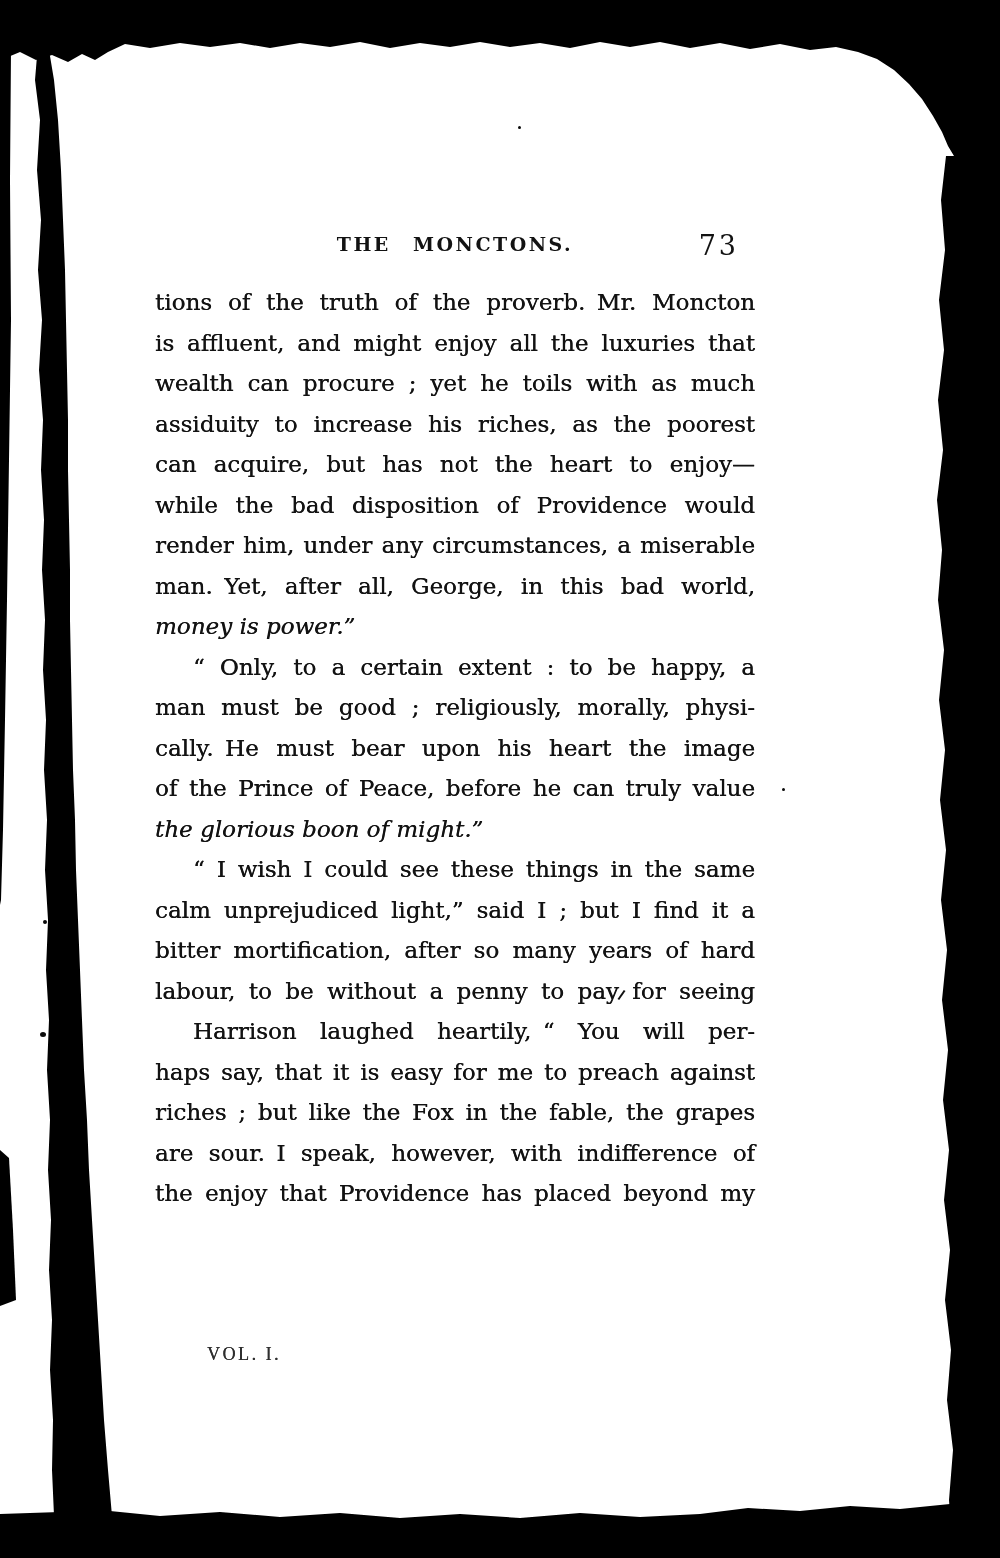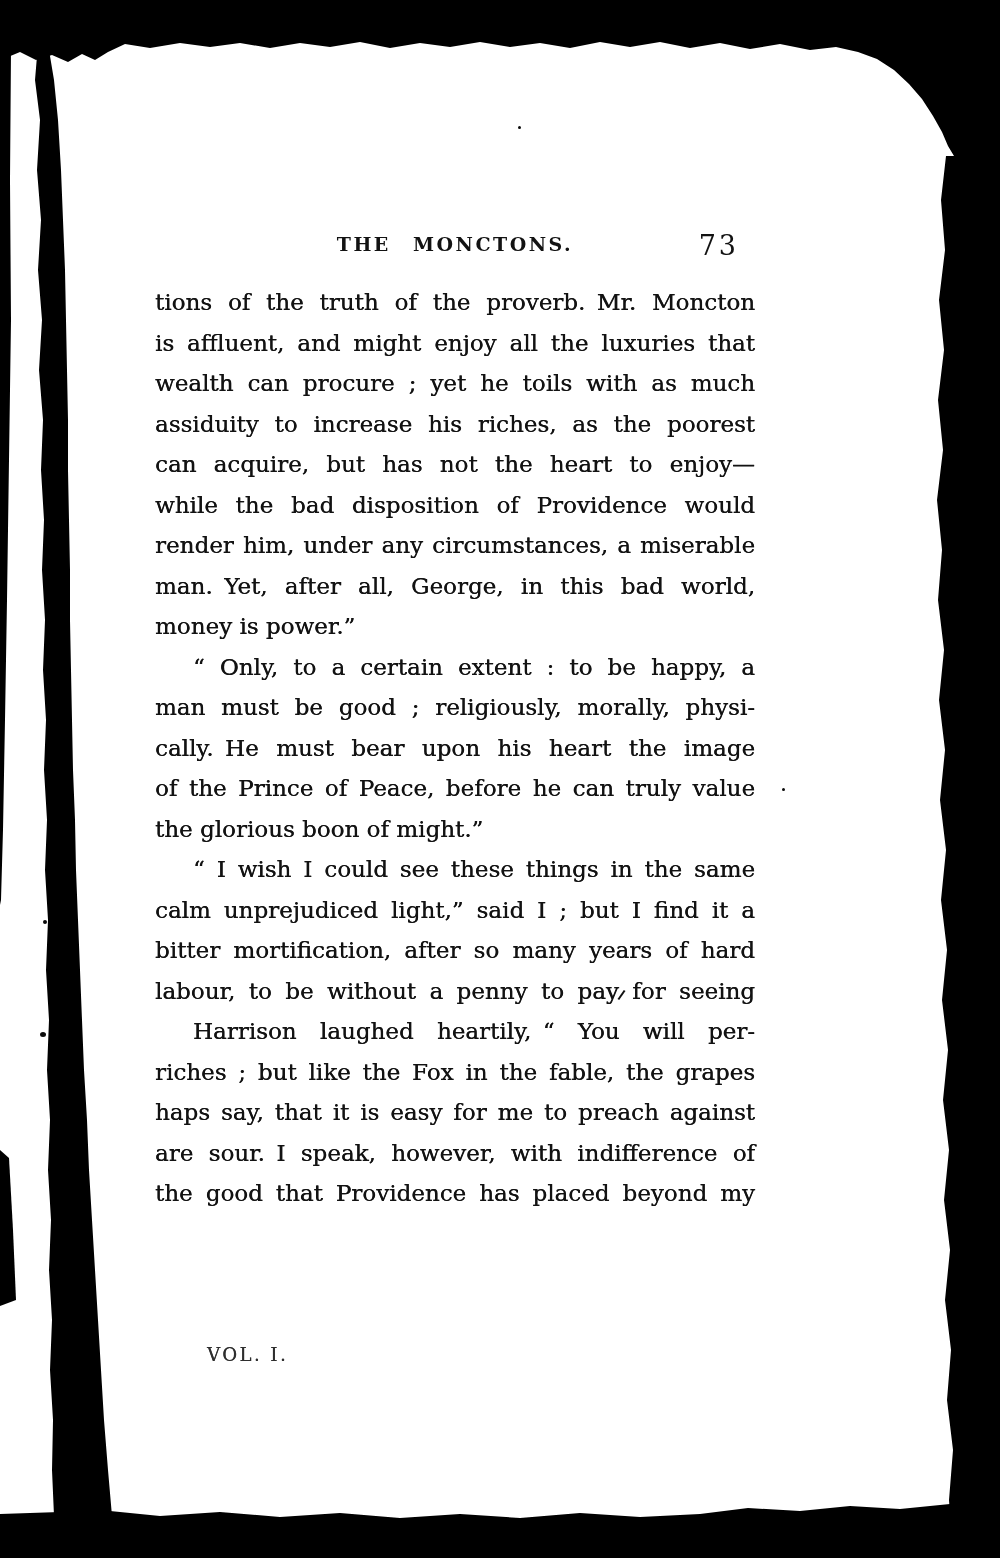--- a/index.html
+++ b/index.html
@@ -47,27 +47,28 @@
   .bodytext {
     position: absolute; top: 282px; left: 0; width: 600px;
   }
   .line {
     height: 40.5px; line-height: 40.5px;
     font-size: 23px;
     text-align: justify; text-align-last: justify;
     white-space: normal;
     text-shadow: 0.3px 0.3px 0 #1a1a1a;
   }
-  .line.pend { text-align-last: left; }
+  .line.pend { text-align-last: left; font-style: italic; }
   .line.indent { text-indent: 38px; }
   .vol-label {
     position: absolute; top: 1344px; left: 52px;
     font-size: 18px; letter-spacing: 2.5px;
     color: #2e2e2e;
     text-shadow: 0.2px 0.2px 0 #3a3a3a;
+    font-family: Liberation Serif, serif;
   }
 
   
   .speck { position: absolute; background: #0a0a0a; border-radius: 50%; }
   .speck-a { left: 518px; top: 126px; width: 3px; height: 3px; }
   .speck-b { left: 782px; top: 788px; width: 3px; height: 3px; }
   .speck-c { left: 43px; top: 920px; width: 4px; height: 4px; }
   .speck-d { left: 40px; top: 1032px; width: 6px; height: 5px; }
   .accent-mark {
     position: absolute; left: 616px; top: 994px;
@@ -102,24 +103,24 @@
       <div class="line indent">“ Only, to a certain extent : to be happy, a</div>
       <div class="line">man must be good ; religiously, morally, physi-</div>
       <div class="line">cally. He must bear upon his heart the image</div>
       <div class="line">of the Prince of Peace, before he can truly value</div>
       <div class="line pend">the glorious boon of might.”</div>
       <div class="line indent">“ I wish I could see these things in the same</div>
       <div class="line">calm unprejudiced light,” said I ; but I find it a</div>
       <div class="line">bitter mortification, after so many years of hard</div>
       <div class="line">labour, to be without a penny to pay for seeing</div>
       <div class="line indent">Harrison laughed heartily, “ You will per-</div>
+      <div class="line">haps say, that it is easy for me to preach against</div>
       <div class="line">riches ; but like the Fox in the fable, the grapes</div>
-      <div class="line">haps say, that it is easy for me to preach against</div>
       <div class="line">are sour. I speak, however, with indifference of</div>
-      <div class="line">the good that Providence has placed beyond my</div>
+      <div class="line">the enjoy that Providence has placed beyond my</div>
     </div>
 
     <div class="vol-label">VOL. I.</div>
   </div>
 
   <div class="speck speck-a"></div>
   <div class="speck speck-b"></div>
   <div class="speck speck-c"></div>
   <div class="speck speck-d"></div>
   <div class="accent-mark"></div>

